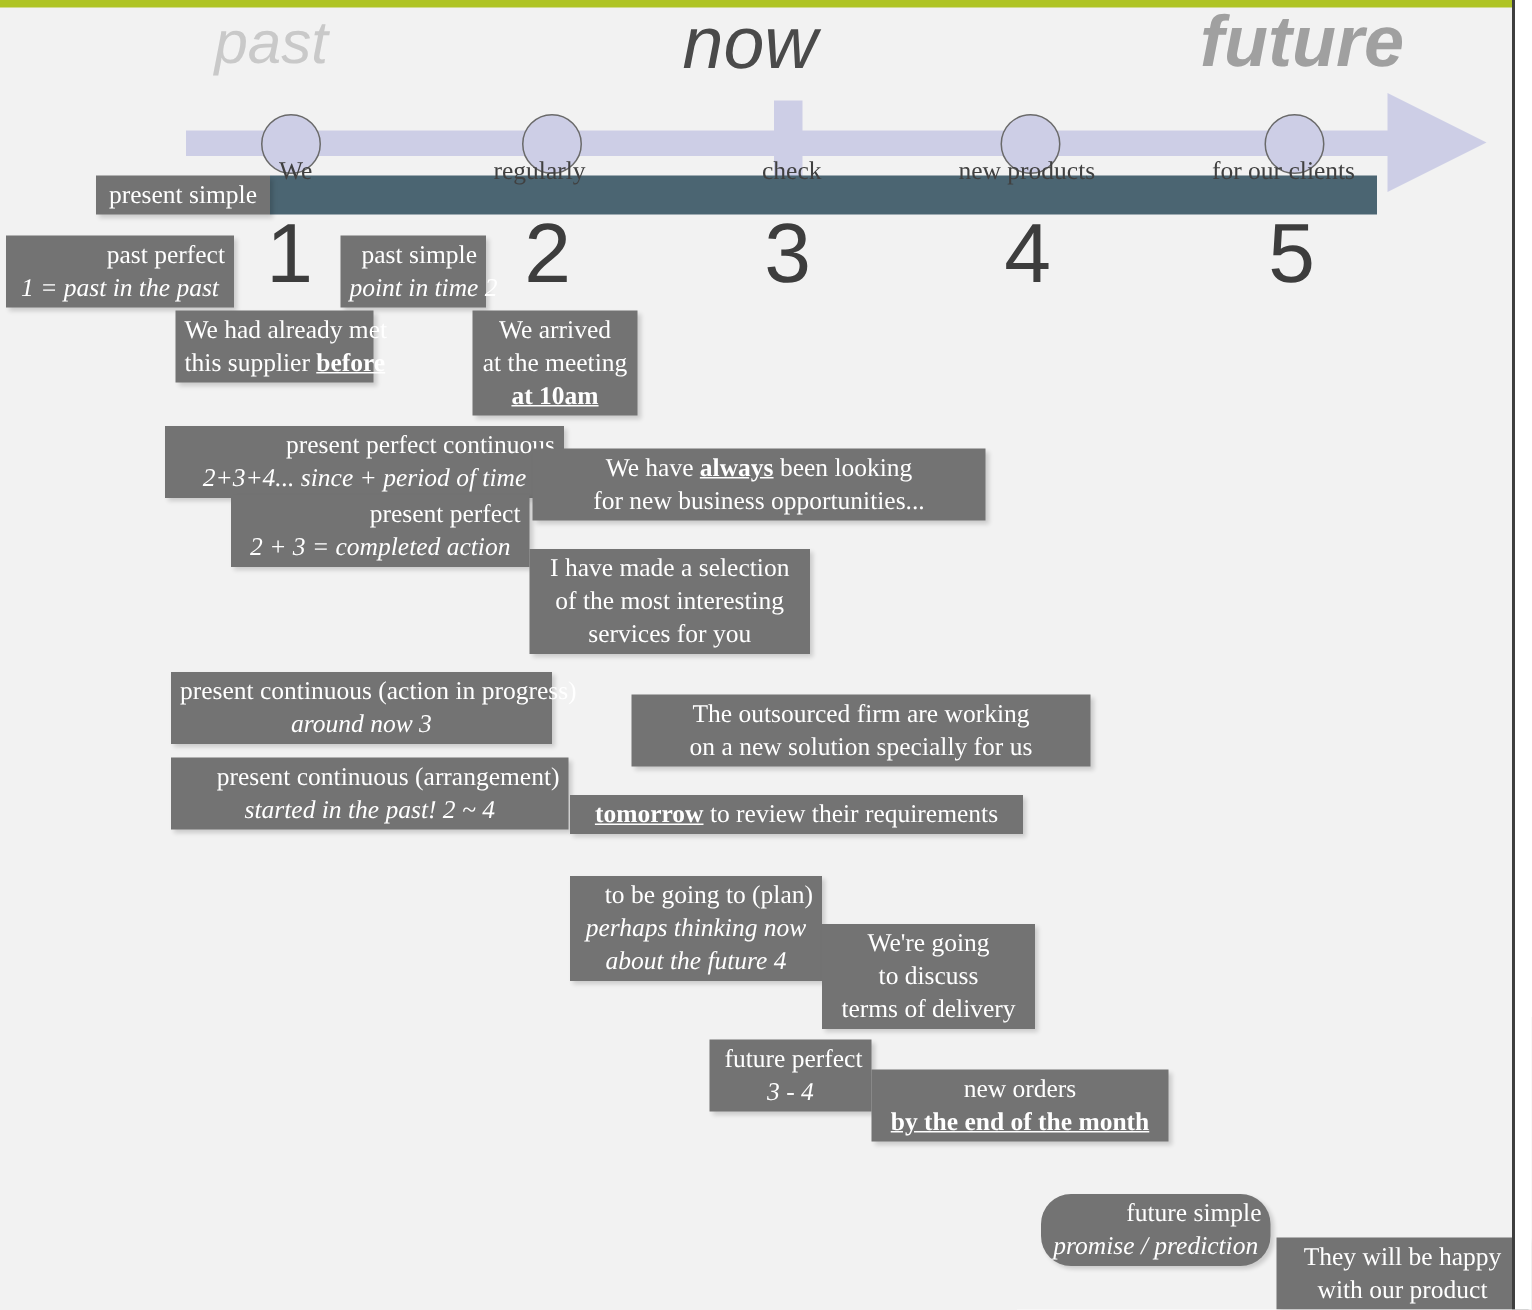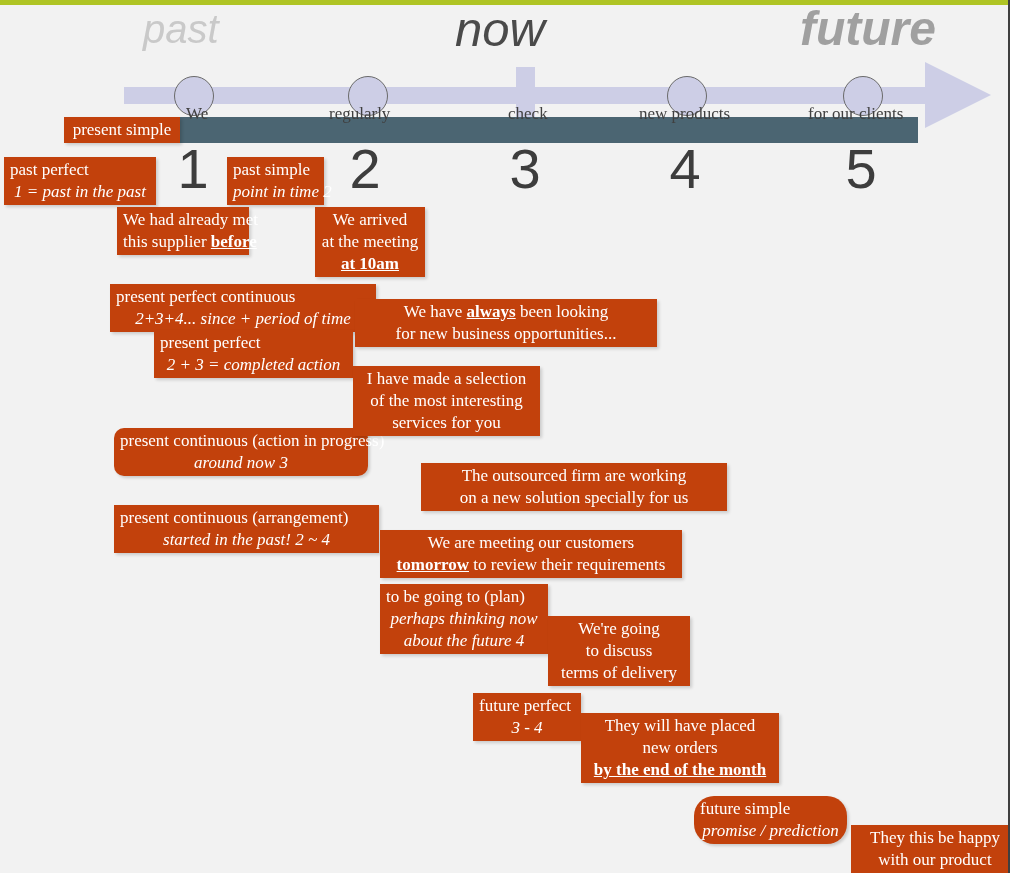--- a/index.html
+++ b/index.html
@@ -116,30 +116,30 @@
     position: absolute;
     color: #404040;
     font-size: 17px;
     line-height: 26px;
     white-space: nowrap;
     top: 101px;
   }
   
   .box {
     position: absolute;
-    background: #c2410c;
+    background: #737373;
     color: #ffffff;
     box-sizing: border-box;
     padding: 2px 6px;
     line-height: 22px;
     font-size: 17px;
     white-space: nowrap;
     box-shadow: 2px 2px 3px rgba(0,0,0,0.16);
   }
-  .box .lbl { display: block; text-align: left; }
+  .box .lbl { display: block; text-align: right; }
   .box .sub { display: block; text-align: center; font-style: italic; }
   .box .ln  { display: block; }
   .box u { text-decoration: underline; font-weight: bold; }
   .c  { text-align: center; }
 </style>
 </head>
 <body>
 
 <div id="slide">
 
@@ -187,21 +187,21 @@
   <div class="box" style="left:110px; top:284px; width:266px;">
     <span class="lbl">present perfect continuous</span>
     <span class="sub">2+3+4... since + period of time</span>
   </div>
 
   <div class="box" style="left:154px; top:330px; width:199px;">
     <span class="lbl">present perfect</span>
     <span class="sub">2 + 3 = completed action</span>
   </div>
 
-  <div class="box" style="left:114px; top:428px; width:254px;border-radius:10px;">
+  <div class="box" style="left:114px; top:448px; width:254px;">
     <span class="lbl">present continuous (action in progress)</span>
     <span class="sub">around now 3</span>
   </div>
 
   <div class="box" style="left:114px; top:505px; width:265px;">
     <span class="lbl">present continuous (arrangement)</span>
     <span class="sub">started in the past! 2 ~ 4</span>
   </div>
 
   <div class="box" style="left:380px; top:584px; width:168px;">
@@ -241,36 +241,34 @@
     <span class="ln">We have <u>always</u> been looking</span>
     <span class="ln">for new business opportunities...</span>
   </div>
 
   <div class="box c" style="left:421px; top:463px; width:306px;">
     <span class="ln">The outsourced firm are working</span>
     <span class="ln">on a new solution specially for us</span>
   </div>
 
   <div class="box c" style="left:380px; top:530px; width:302px;">
-    <span class="ln">We are meeting our customers</span>
     <span class="ln"><u>tomorrow</u> to review their requirements</span>
   </div>
 
   <div class="box c" style="left:548px; top:616px; width:142px;">
     <span class="ln">We're going</span>
     <span class="ln">to discuss</span>
     <span class="ln">terms of delivery</span>
   </div>
 
   <div class="box c" style="left:581px; top:713px; width:198px;">
-    <span class="ln">They will have placed</span>
     <span class="ln">new orders</span>
     <span class="ln"><u>by the end of the month</u></span>
   </div>
 
   <div class="box c" style="left:851px; top:825px; width:168px;">
-    <span class="ln">They this be happy</span>
+    <span class="ln">They will be happy</span>
     <span class="ln">with our product</span>
   </div>
 
   <div id="right-edge"></div>
   <div id="right-gutter"></div>
 </div>
 
 </body></html>

